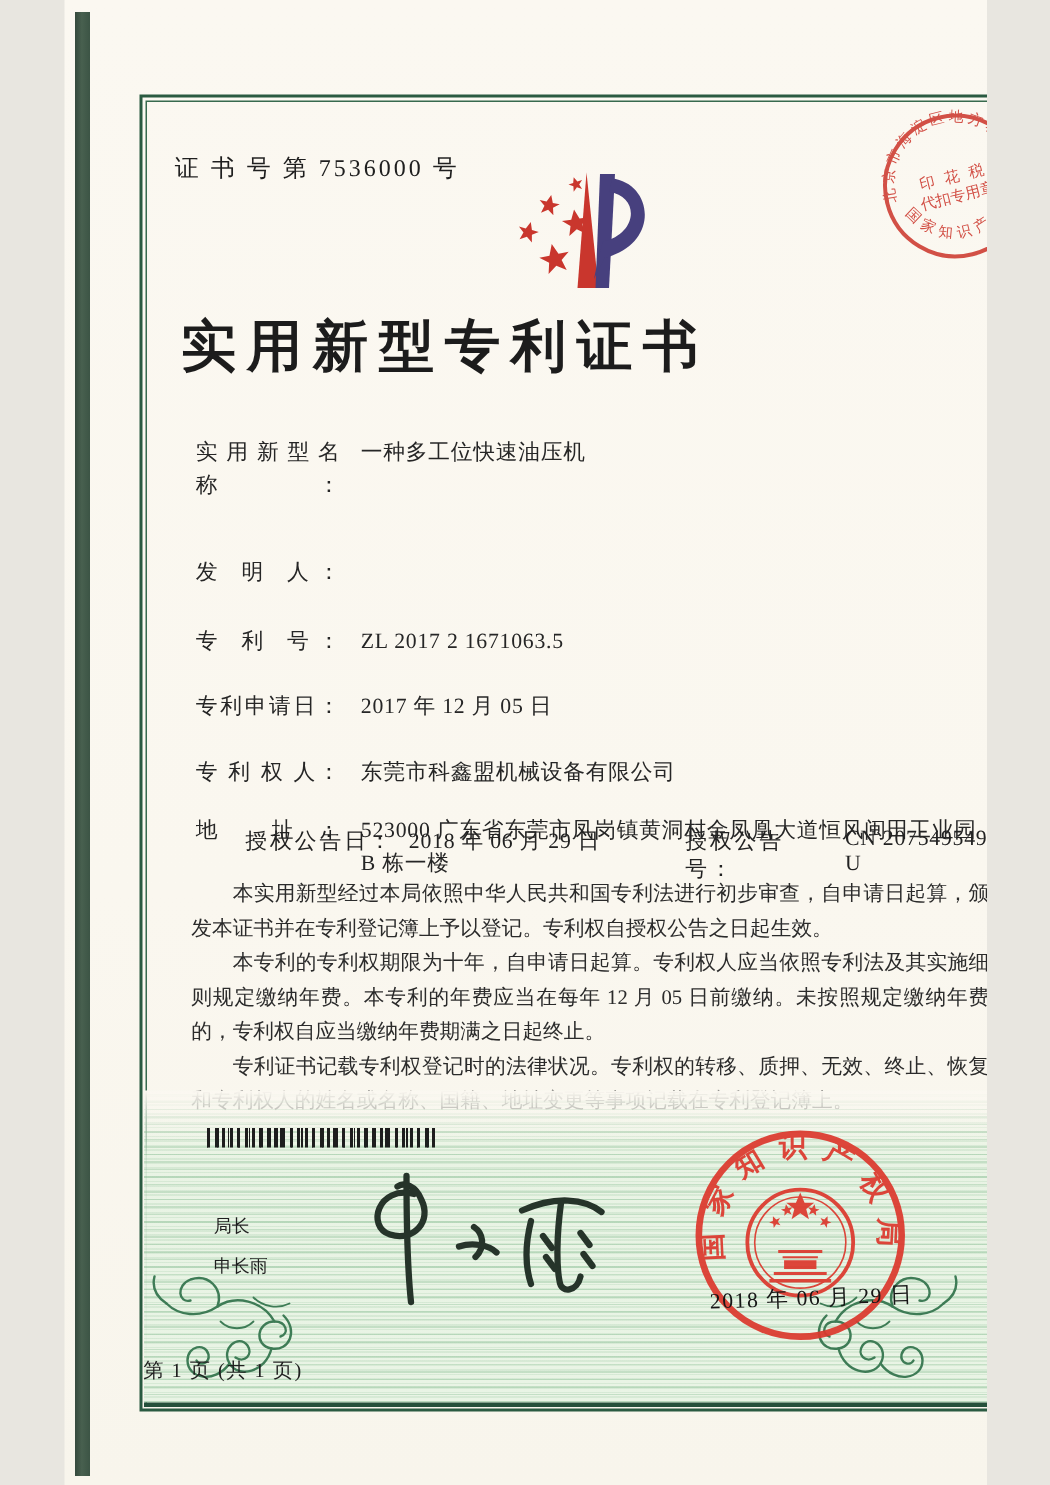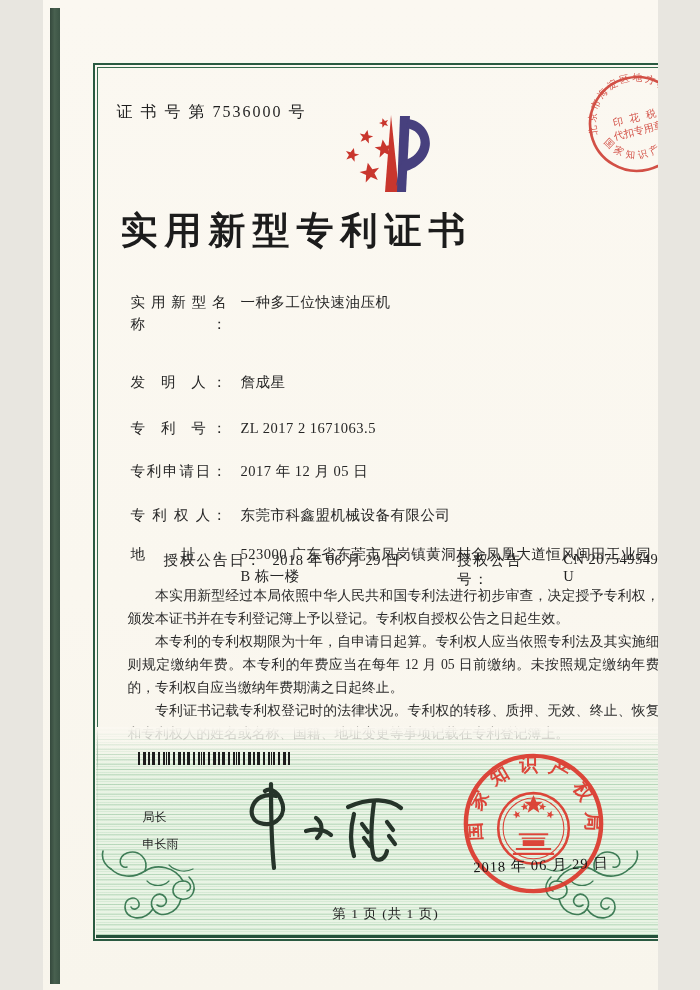--- a/index.html
+++ b/index.html
@@ -44,21 +44,21 @@
   .flourish.right{left:492px;top:847px;transform:scaleX(-1);}
   .barcode{position:absolute;left:95px;top:752px;width:153px;height:13px;
     background:
       repeating-linear-gradient(90deg,#1d1d1d 0 2px,transparent 2px 5px),
       repeating-linear-gradient(90deg,#1d1d1d 0 1px,transparent 1px 7px);}
   .sign-block{position:absolute;left:100px;top:804px;font-size:12px;color:#1f1f1f;line-height:27px;}
   .sig-svg{position:absolute;left:193px;top:780px;width:178px;height:92px;}
   .seal-svg{position:absolute;left:417px;top:750px;width:147px;height:147px;}
   .seal-date{position:absolute;left:430px;top:856px;width:136px;text-align:center;
     font-size:14.5px;color:#161616;letter-spacing:1px;transform:rotate(-2deg);}
-  .footer-page{position:absolute;left:53px;top:905px;width:580px;text-align:center;
+  .footer-page{position:absolute;left:53px;top:905px;width:580px;
     font-size:13.5px;color:#1f1f1f;letter-spacing:1px;}
   .tax-stamp{position:absolute;left:543px;top:73px;width:102px;height:102px;opacity:0.92;}
 </style>
 </head>
 <body>
 
 <div class="page">
 
   <svg width="0" height="0" style="position:absolute" aria-hidden="true">
     <defs>
@@ -114,21 +114,20 @@
     </g>
   </svg>
 
   <div class="fields">
     <div class="frow mb1">
       <span class="flabel">实用新型名称：</span>
       <span class="fvalue">一种多工位快速油压机</span>
     </div>
     <div class="frow mb2">
       <span class="flabel">发 明 人：</span>
-      <span class="fvalue">詹成星</span>
     </div>
     <div class="frow mb3">
       <span class="flabel">专 利 号：</span>
       <span class="fvalue">ZL 2017 2 1671063.5</span>
     </div>
     <div class="frow mb4">
       <span class="flabel">专利申请日：</span>
       <span class="fvalue">2017 年 12 月 05 日</span>
     </div>
     <div class="frow mb5">
@@ -146,21 +145,21 @@
       <span class="glabel">授权公告日：</span>
       <span class="gvalue">2018 年 06 月 29 日</span>
     </div>
     <div class="grant-right">
       <span class="glabel">授权公告号：</span>
       <span class="gvalue">CN 207549549 U</span>
     </div>
   </div>
 
   <div class="paras">
-    <p>本实用新型经过本局依照中华人民共和国专利法进行初步审查，决定授予专利权，颁发本证书并在专利登记簿上予以登记。专利权自授权公告之日起生效。</p>
+    <p>本实用新型经过本局依照中华人民共和国专利法进行初步审查，自申请日起算，颁发本证书并在专利登记簿上予以登记。专利权自授权公告之日起生效。</p>
     <p>本专利的专利权期限为十年，自申请日起算。专利权人应当依照专利法及其实施细则规定缴纳年费。本专利的年费应当在每年 12 月 05 日前缴纳。未按照规定缴纳年费的，专利权自应当缴纳年费期满之日起终止。</p>
     <p>专利证书记载专利权登记时的法律状况。专利权的转移、质押、无效、终止、恢复和专利权人的姓名或名称、国籍、地址变更等事项记载在专利登记簿上。</p>
   </div>
 
   <div class="band"></div>
   <svg class="flourish left" viewBox="0 0 104 96">
     <use href="#flourish-art" transform="translate(102,94) scale(-1,-1)"></use>
   </svg>
   <svg class="flourish right" viewBox="0 0 104 96">
     <use href="#flourish-art" transform="translate(102,94) scale(-1,-1)"></use>

